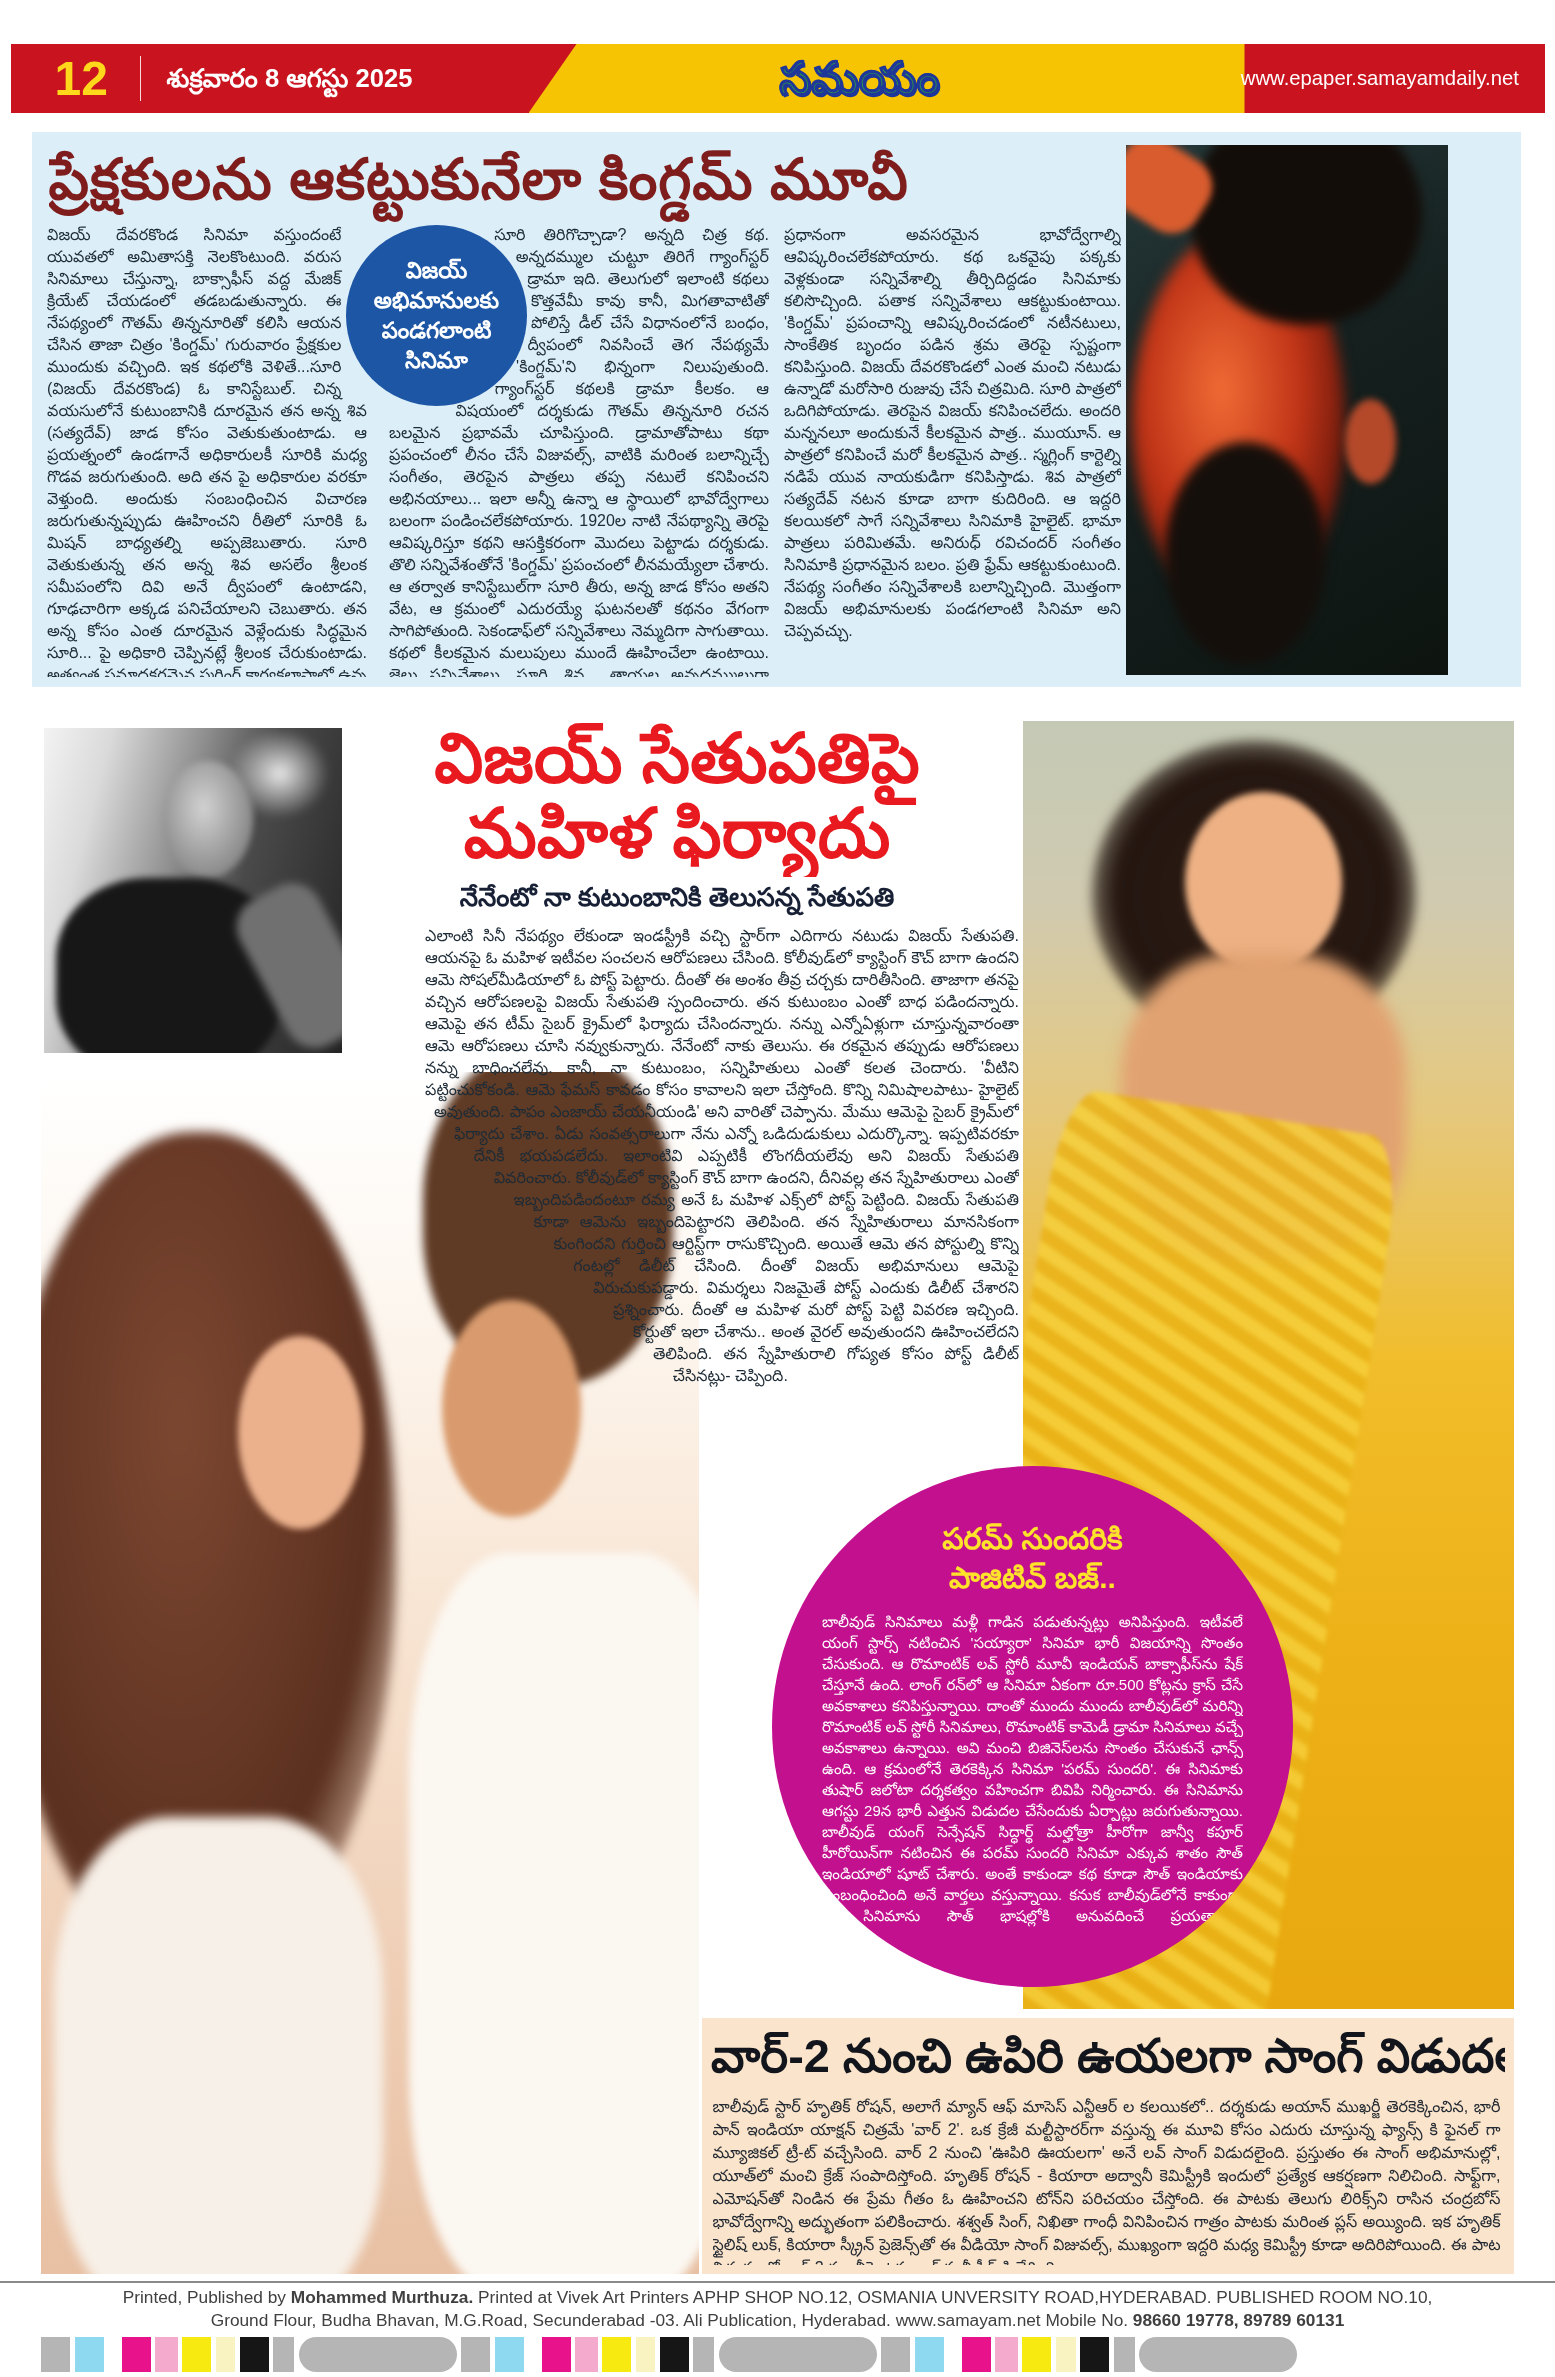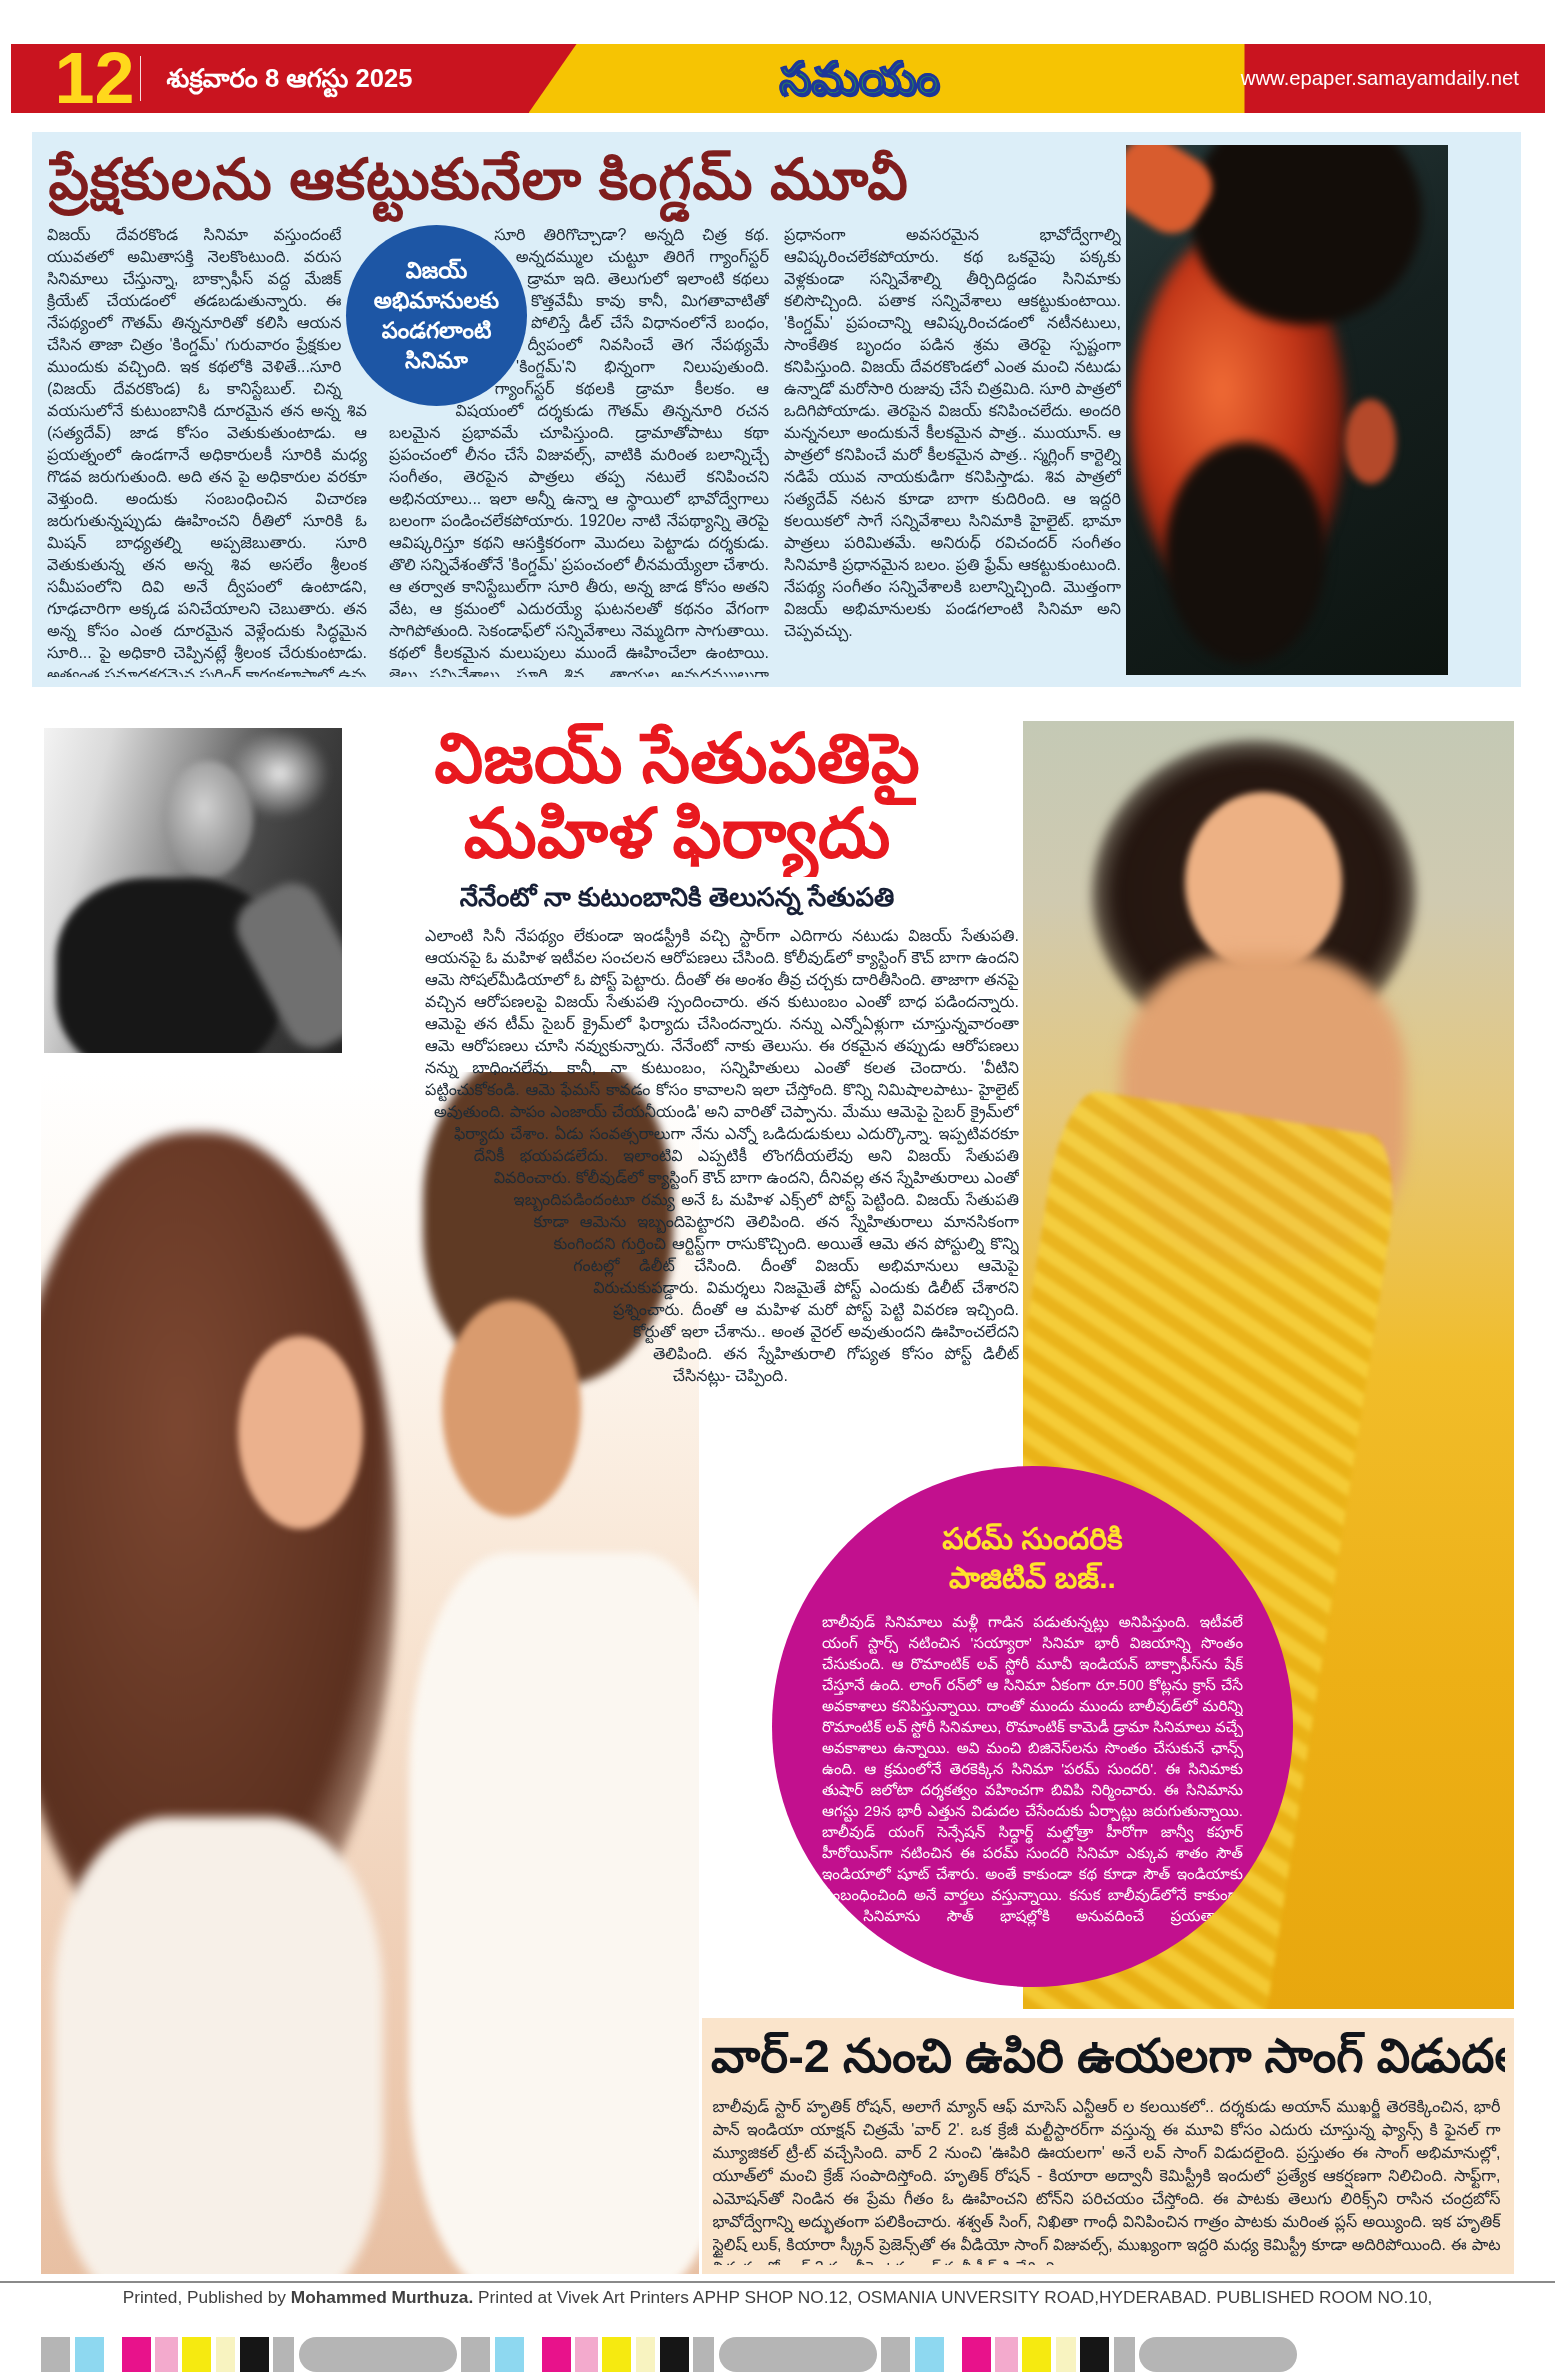--- a/index.html
+++ b/index.html
@@ -4,21 +4,21 @@
 <style>
   html,body{margin:0;padding:0;background:#e9e9e9;}
   .page{position:relative;width:1555px;height:2377px;background:#ffffff;overflow:hidden;
         font-family:"Liberation Sans","DejaVu Sans",sans-serif;color:#1c2530;}
   .abs{position:absolute;}
 
   
   .masthead-band{left:10.5px;top:44px;width:1534px;height:69px;background:#c9141f;overflow:hidden;}
   .band-yellow{position:absolute;left:518px;top:0;width:716px;height:69px;background:#f6c403;
                clip-path:polygon(48px 0,100% 0,100% 100%,0 100%);}
-  .page-number{position:absolute;left:44px;top:3px;font-size:72px;font-weight:bold;color:#ffd81c;line-height:63px;}
+  .page-number{position:absolute;left:44px;top:3px;font-size:48px;font-weight:bold;color:#ffd81c;line-height:63px;}
   .hdr-divider{position:absolute;left:129px;top:12px;width:1.5px;height:45px;background:#ffffff;opacity:.85;}
   .hdr-date{position:absolute;left:156px;top:19.6px;font-size:25.6px;font-weight:bold;color:#ffffff;}
   .masthead-title{position:absolute;left:628px;top:9px;width:301px;text-align:right;
                   font-size:45px;font-weight:bold;color:#2f9e3f;
                   -webkit-text-stroke:1.5px #1e3799;text-shadow:1.5px 1.5px 0 #1e3799,-0.8px -0.8px 0 #1e3799;}
   .hdr-url{position:absolute;right:25.6px;top:22.6px;font-size:20.3px;color:#ffffff;}
 
   
   .a1-box{left:32px;top:132px;width:1489px;height:555px;background:#dceef8;overflow:hidden;}
   .a1-headline{position:absolute;left:16.6px;top:7.5px;width:1083px;height:83px;overflow:hidden;
@@ -192,20 +192,23 @@
   </div>
 
   <div class="abs a3-box">
     <div class="a3-headline">వార్-2 నుంచి ఉపిరి ఉయలగా సాంగ్ విడుదల</div>
     <div class="a3-body">బాలీవుడ్ స్టార్ హృతిక్ రోషన్, అలాగే మ్యాన్ ఆఫ్ మాసెస్ ఎన్టీఆర్ ల కలయికలో.. దర్శకుడు అయాన్ ముఖర్జీ తెరకెక్కించిన, భారీ పాన్ ఇండియా యాక్షన్ చిత్రమే 'వార్ 2'. ఒక క్రేజీ మల్టీస్టారర్‌గా వస్తున్న ఈ మూవి కోసం ఎదురు చూస్తున్న ఫ్యాన్స్ కి ఫైనల్ గా మ్యూజికల్ ట్రీ-ట్ వచ్చేసింది. వార్ 2 నుంచి 'ఊపిరి ఊయలగా' అనే లవ్ సాంగ్ విడుదలైంది. ప్రస్తుతం ఈ సాంగ్ అభిమానుల్లో, యూత్‌లో మంచి క్రేజ్ సంపాదిస్తోంది. హృతిక్ రోషన్ - కియారా అద్వానీ కెమిస్ట్రీకి ఇందులో ప్రత్యేక ఆకర్షణగా నిలిచింది. సాఫ్ట్‌గా, ఎమోషన్‌తో నిండిన ఈ ప్రేమ గీతం ఓ ఊహించని టోన్‌ని పరిచయం చేస్తోంది. ఈ పాటకు తెలుగు లిరిక్స్‌ని రాసిన చంద్రబోస్ భావోద్వేగాన్ని అద్భుతంగా పలికించారు. శశ్వత్ సింగ్, నిఖితా గాంధీ వినిపించిన గాత్రం పాటకు మరింత ప్లస్ అయ్యింది. ఇక హృతిక్ స్టైలిష్ లుక్, కియారా స్క్రీన్ ప్రెజెన్స్‌తో ఈ వీడియో సాంగ్ విజువల్స్, ముఖ్యంగా ఇద్దరి మధ్య కెమిస్ట్రీ కూడా అదిరిపోయింది. ఈ పాట విడుదలతో వార్ 2 మూవీపై ఉన్న బజ్ మళ్లీ పీక్స్‌కి చేరింది.</div>
   </div>
 
   <div class="abs footer-rule"></div>
   <div class="abs footer-line f1">
     <span>Printed, Published by </span><b>Mohammed Murthuza.</b><span> Printed at Vivek Art Printers APHP SHOP NO.12, OSMANIA UNVERSITY ROAD,HYDERABAD.  PUBLISHED ROOM NO.10,</span>
+  </div>
+  <div class="abs footer-line f2">
+    <span>Ground Flour, Budha Bhavan, M.G.Road, Secunderabad -03. Ali Publication, Hyderabad. www.samayam.net  Mobile No. </span><b>98660 19778, 89789 60131</b>
   </div>
 
   <div class="abs colorbar">
       <span class="cb-block" style="background: rgb(181, 181, 181); width: 29px;"></span>
       <span class="cb-block" style="background: rgb(142, 216, 240); width: 29px;"></span>
       <span class="cb-block" style="background: rgb(255, 255, 255); width: 9px;"></span>
       <span class="cb-block" style="background: rgb(232, 18, 139); width: 29px;"></span>
       <span class="cb-block" style="background: rgb(243, 170, 205); width: 22.6px;"></span>
       <span class="cb-block" style="background: rgb(246, 234, 16); width: 29px;"></span>
       <span class="cb-block" style="background: rgb(248, 243, 192); width: 19.6px;"></span>

